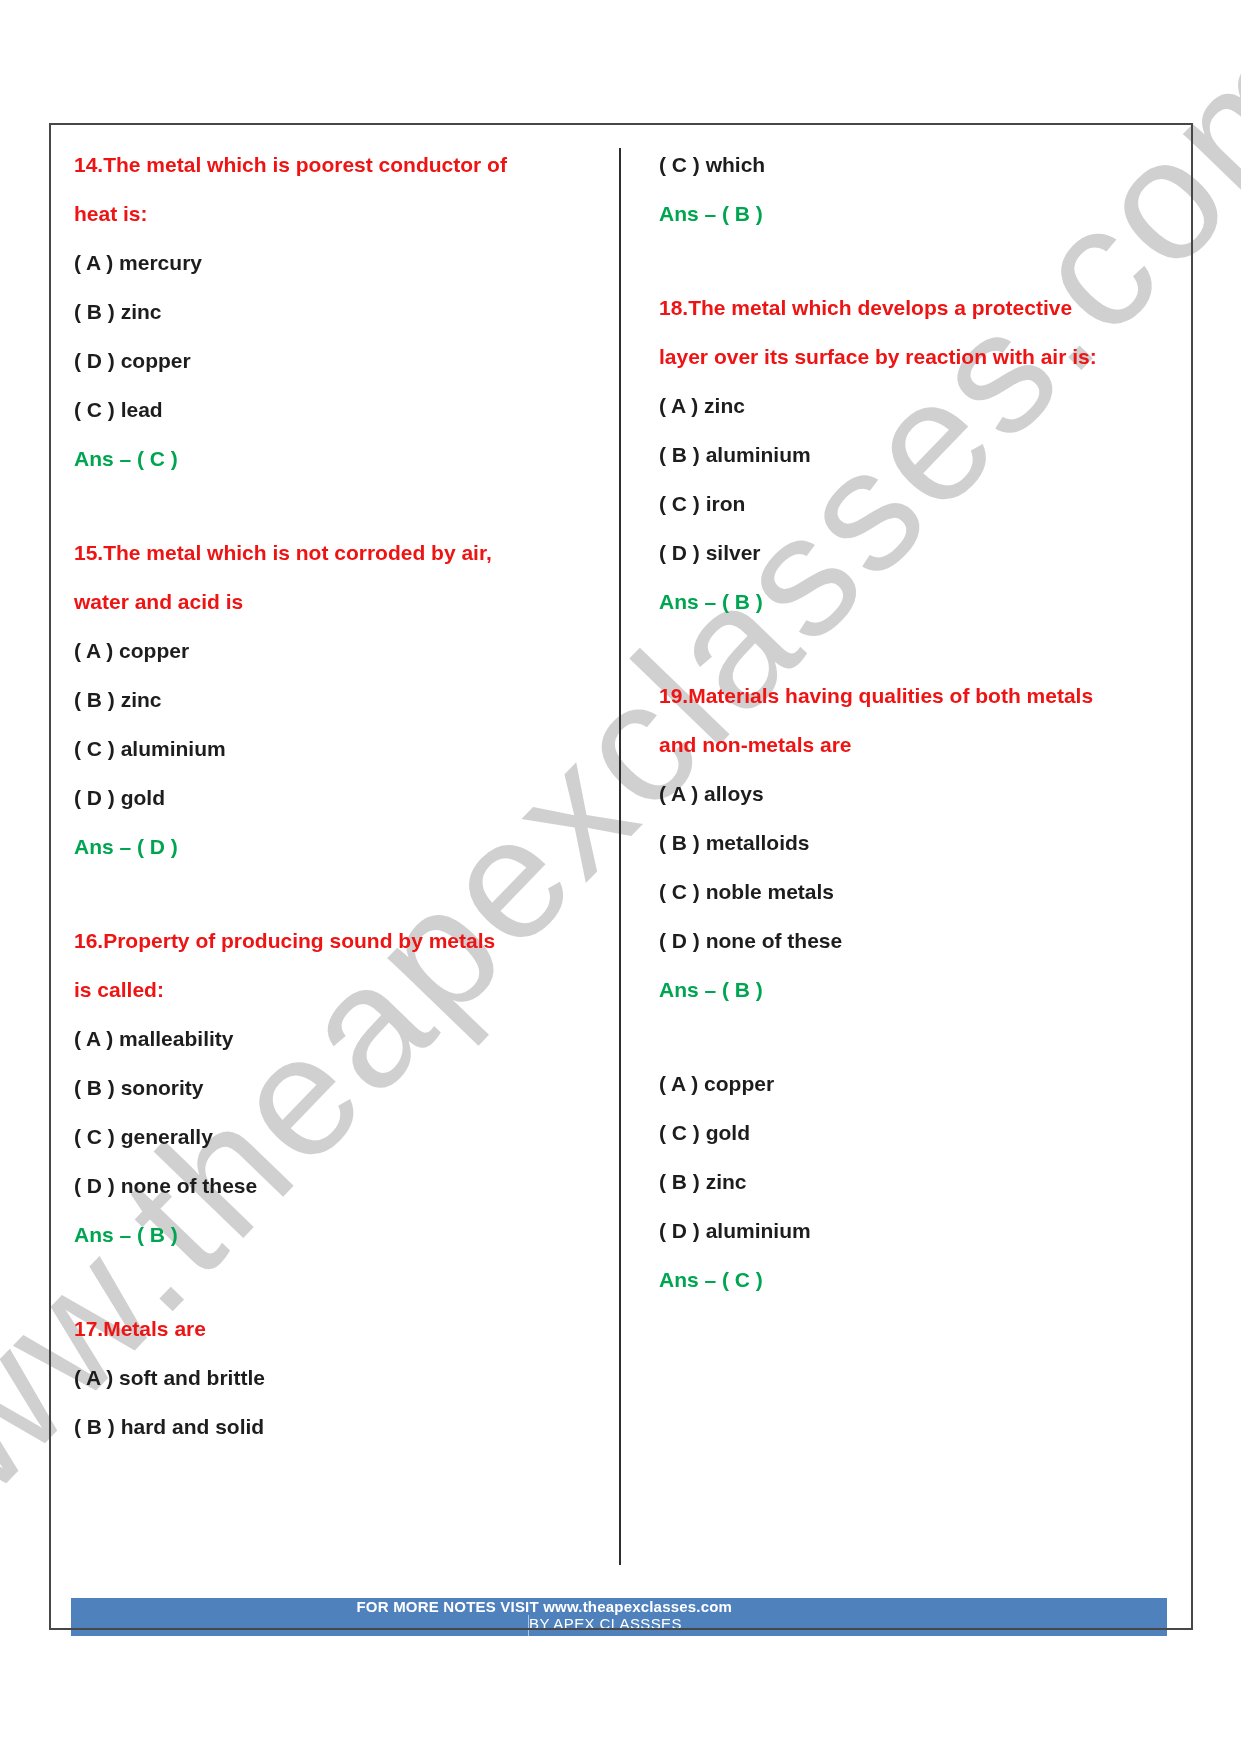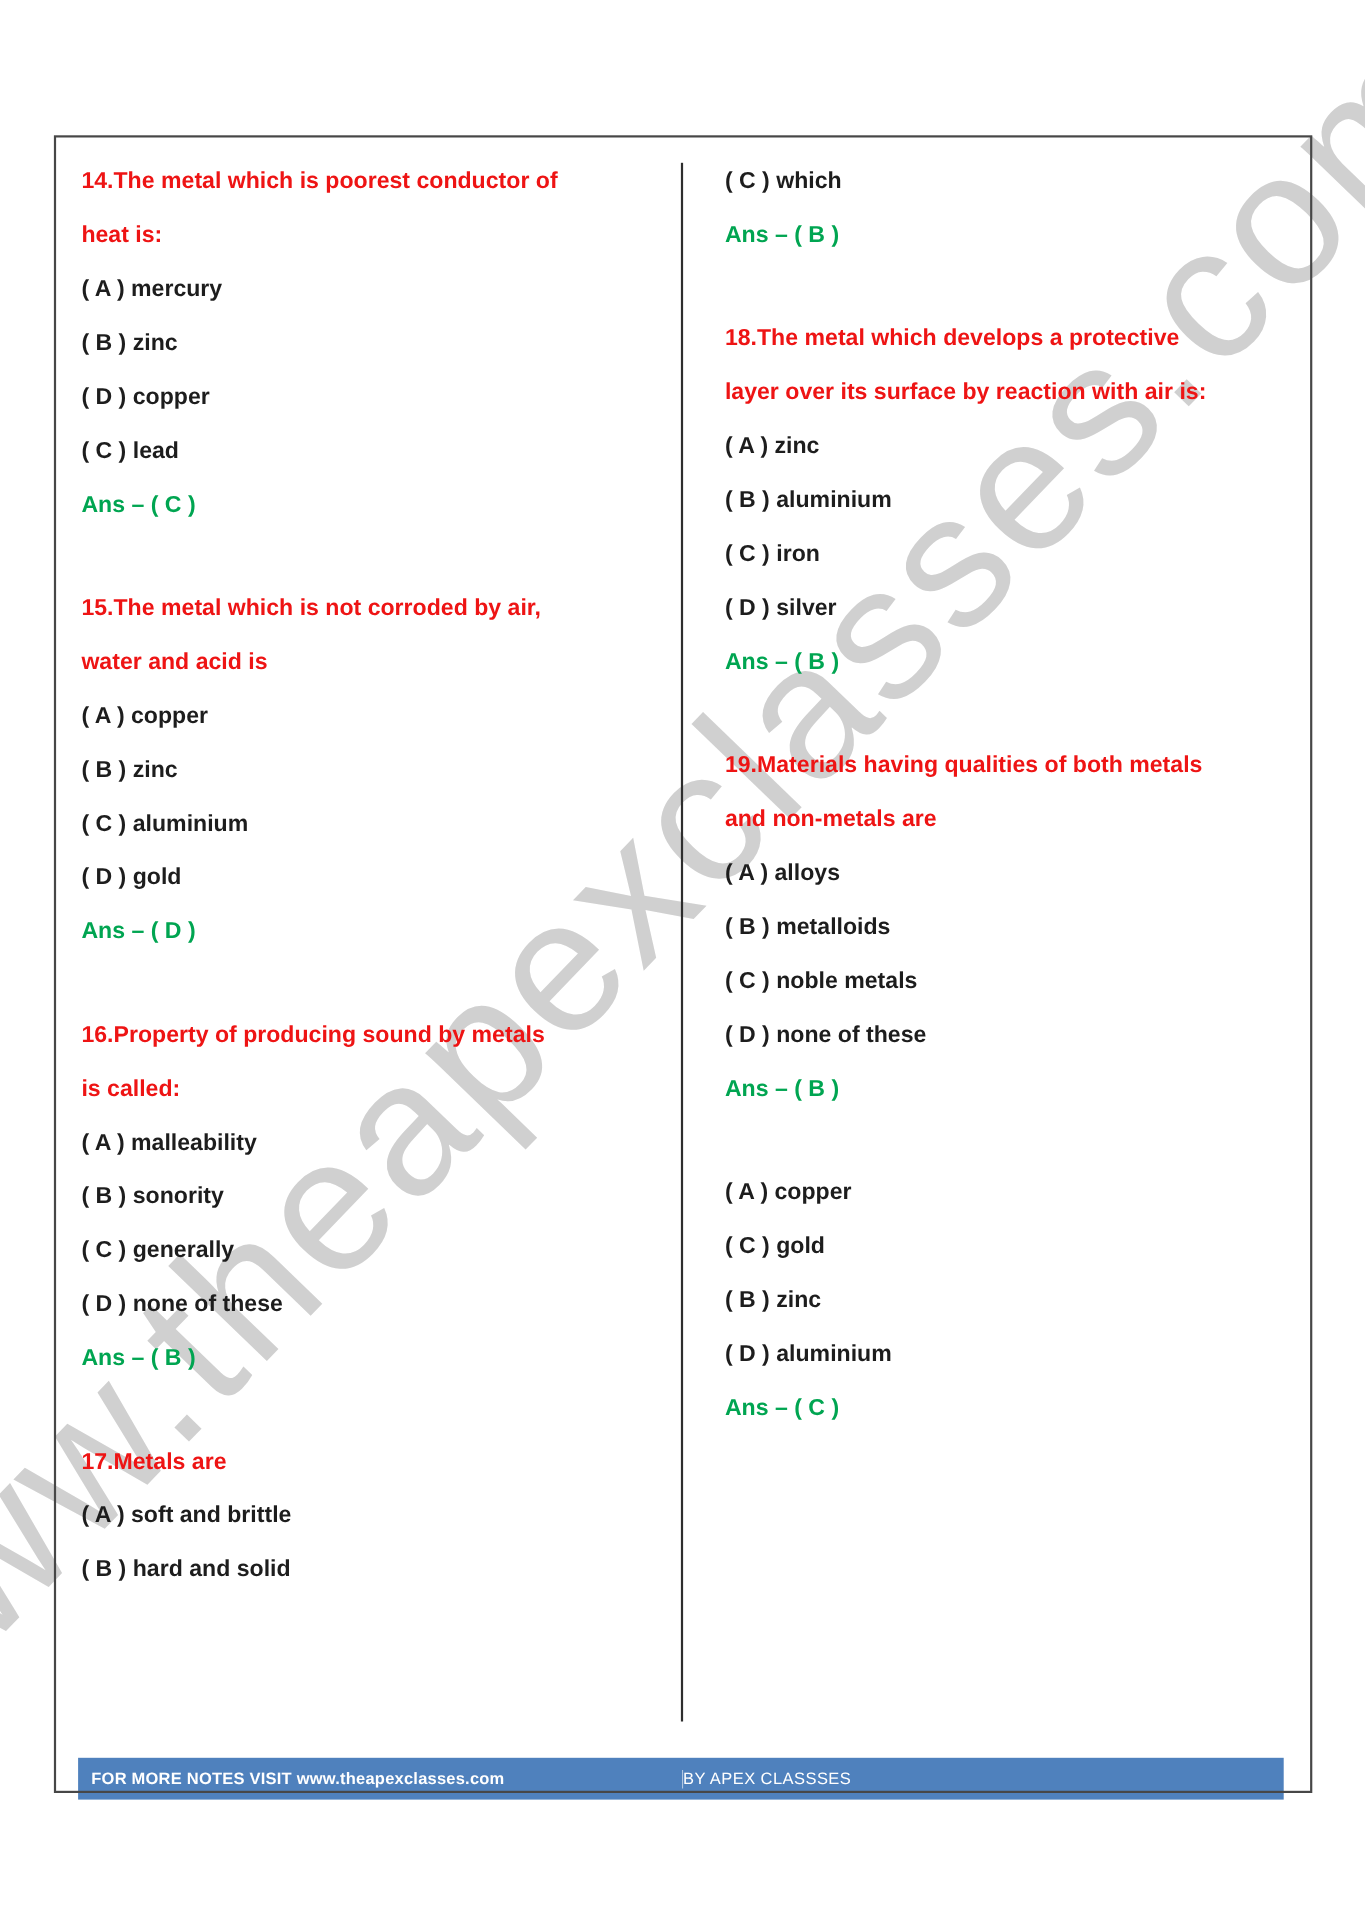--- a/index.html
+++ b/index.html
@@ -61,20 +61,21 @@
   .footer{
     position:absolute;
     left:71px; top:1598px;
     width:1096px; height:38px;
     background:var(--fblue,#4f81bd);
     display:flex;
     z-index:3;
     color:#ffffff;
     font-size:15px;
     align-items:center;
+    flex-direction:column;
   }
   .footer-left{
     width:549px;
     box-sizing:border-box;
     padding-left:12px;
     font-weight:700;
     letter-spacing:0.2px;
   }
   .footer-right{
     flex:1;

